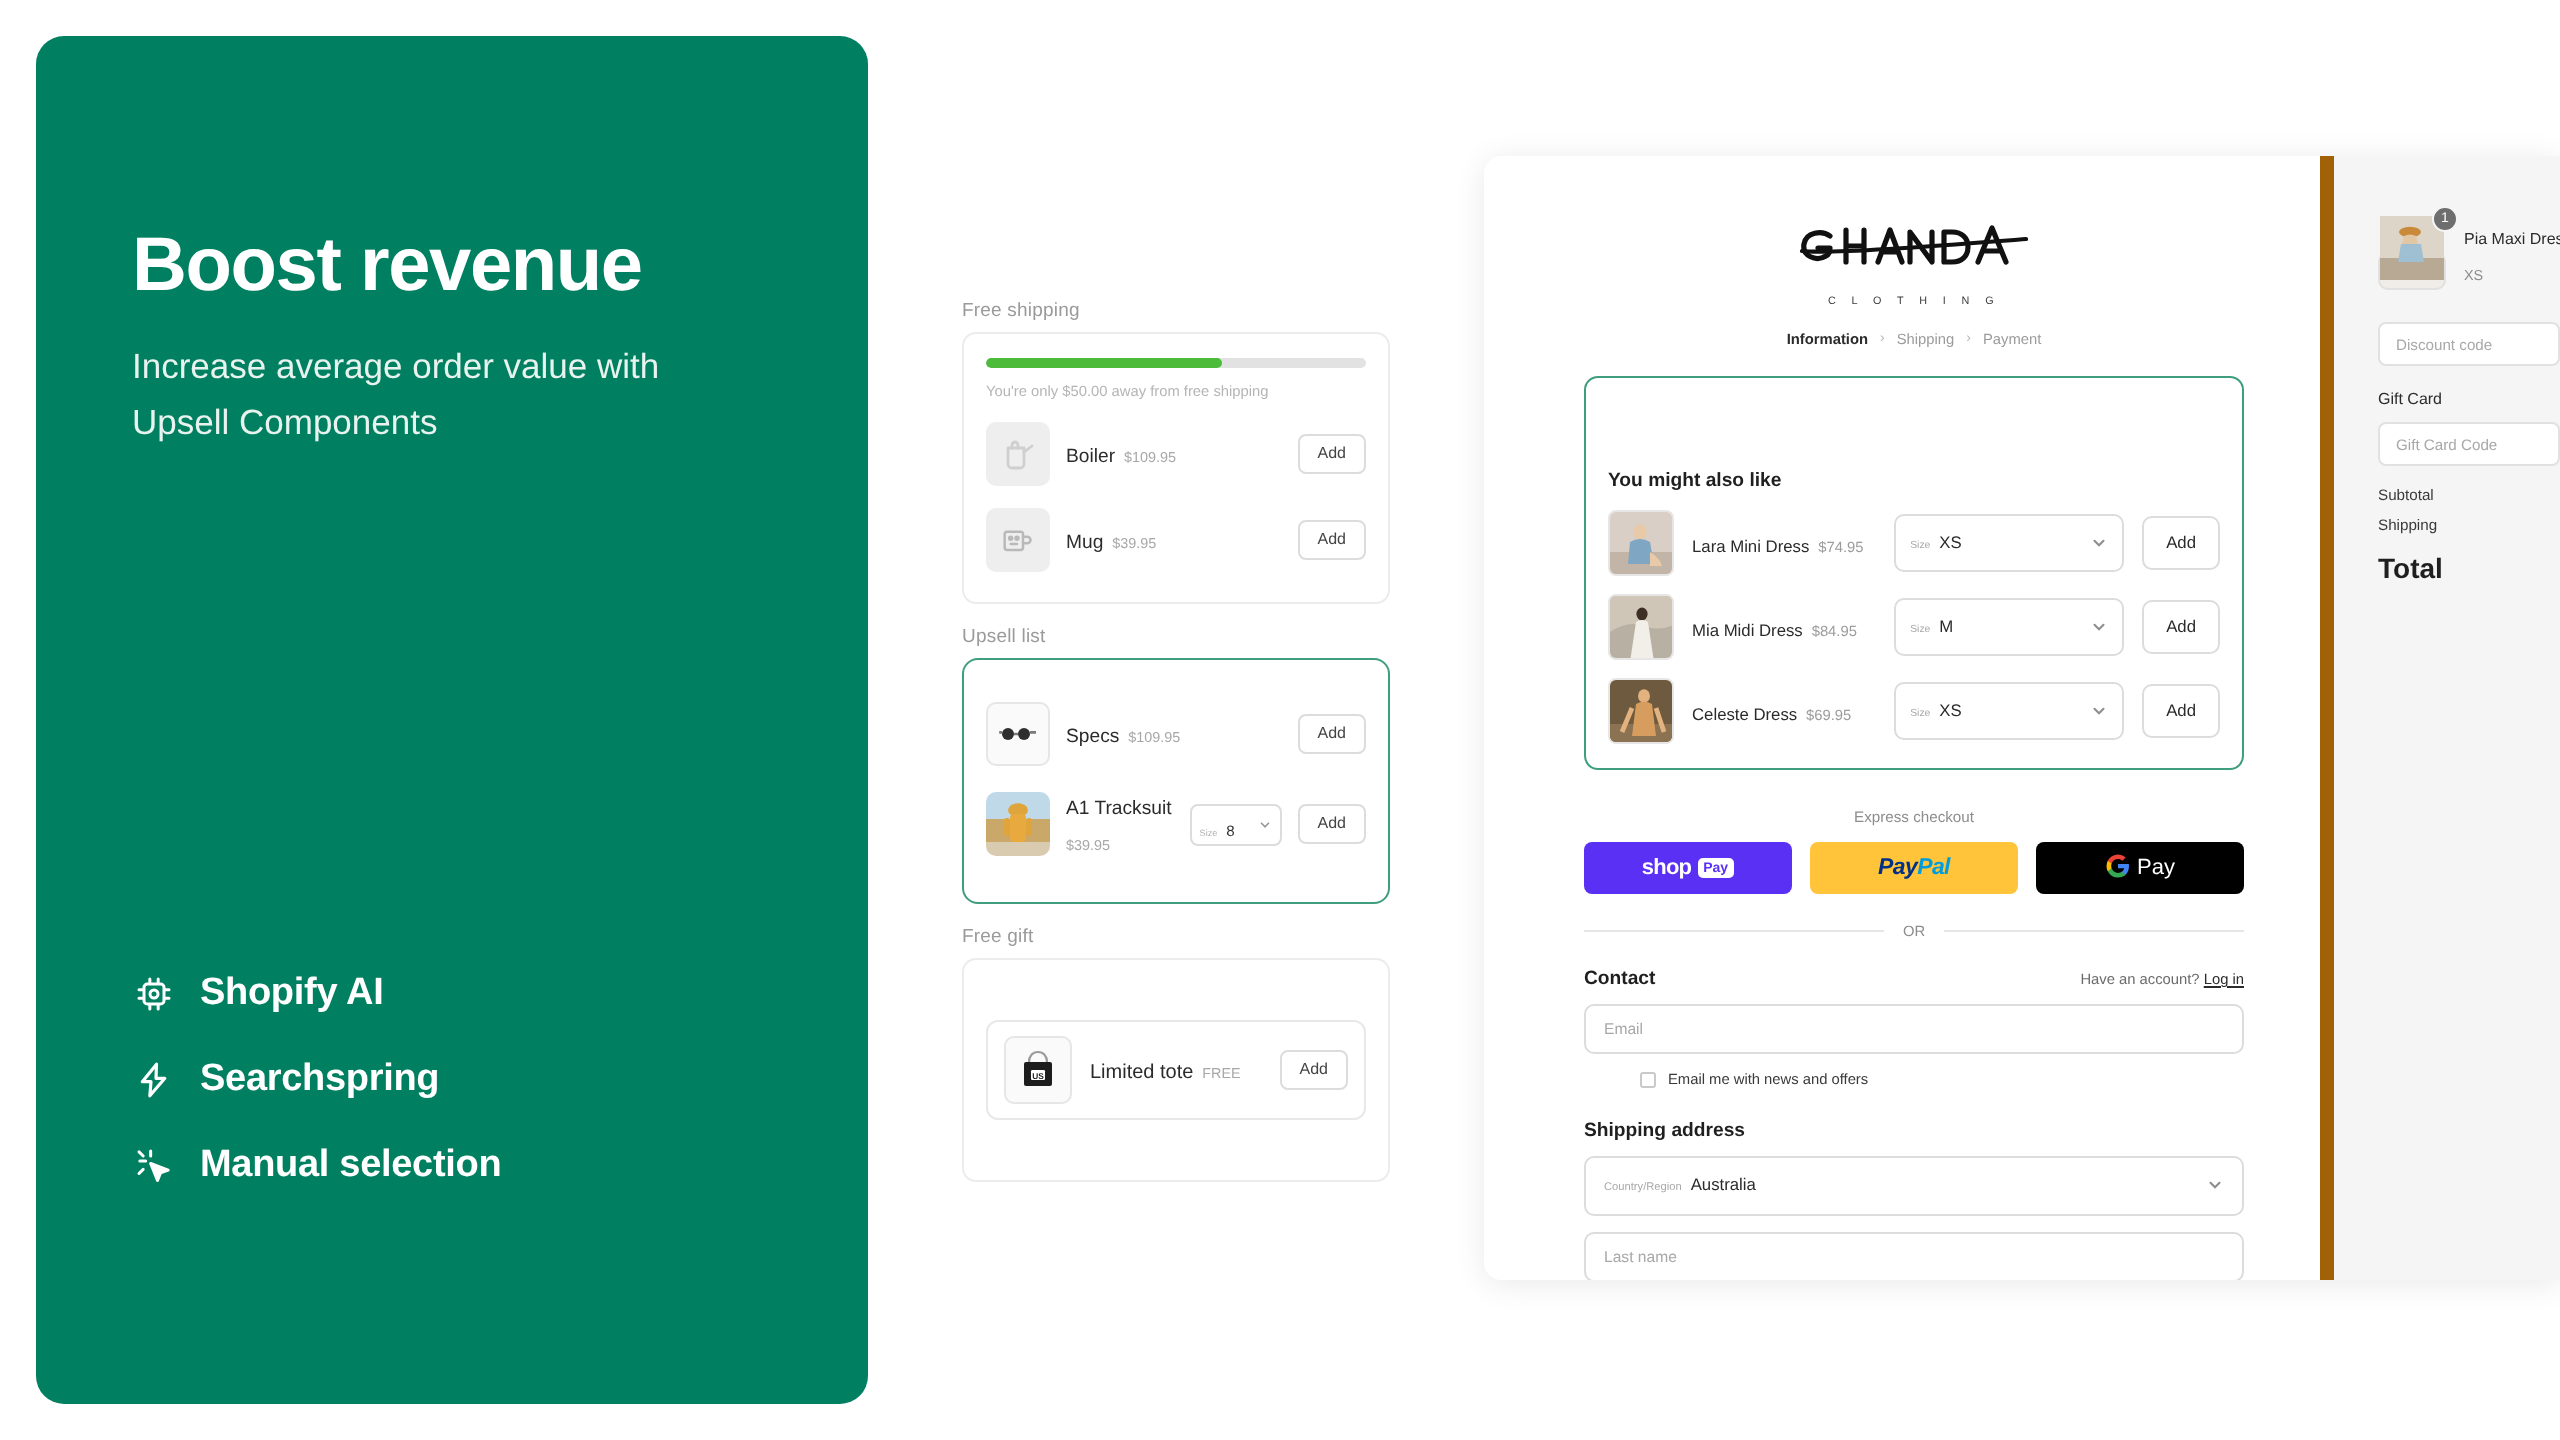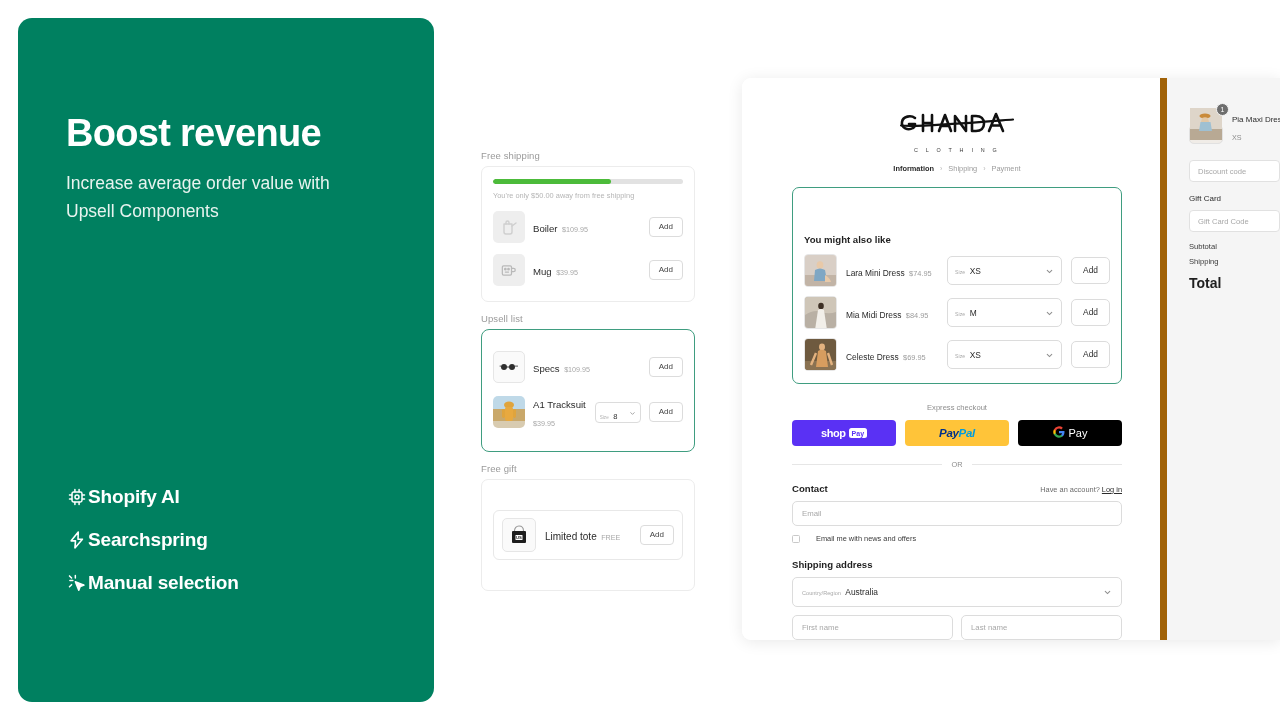--- a/index.html
+++ b/index.html
@@ -32,21 +32,21 @@
     font-size: 17.5px; font-weight: 400;
     line-height: 1.62;
     margin-top: 14px;
     max-width: 290px;
   }
   .hero-features {
     margin-top: auto;
     margin-bottom: 52px;
     display: flex; flex-direction: column; gap: 21px;
   }
-  .feature-row { display: flex; }
+  .feature-row { display: flex; gap: 12px; }
   .feature-ico { width: 22px; height: 22px; flex: 0 0 22px; display: flex; align-items: center; justify-content: center; color: #fff; }
   .feature-ico svg { display: block; }
   .feature-label {
     color: #ffffff; font-size: 19px; font-weight: bold;
     letter-spacing: -0.15px;
   }
 
   
   .components { position: absolute; left: 481px; top: 150px; width: 214px; }
   .comp-block { margin-bottom: 11px; }
@@ -219,21 +219,21 @@
   .sec-title { font-size:9.6px; font-weight:bold; color:#1f1f1f; }
   .sec-right { font-size:7.4px; color:#6b6b6b; }
   .sec-right a { color:#2b2b2b; text-decoration:underline; }
   .fld {
     width:100%; height:25px;
     border:1px solid #dcdcdc; border-radius:5px;
     background:#fff; display:flex; align-items:center;
     padding:0 9px;
   }
   .fld-ph { font-size:7.8px; color:#a8a8a8; }
-  .chk-row { display:flex; align-items:center; gap:16px; margin-top:8px; }
+  .chk-row { display:flex; align-items:center; gap:6px; margin-top:8px;margin-left:28px; }
   .chk-box { width:8px; height:8px; border:1px solid #c9c9c9; border-radius:1.5px; background:#fff; flex:0 0 8px; }
   .chk-lab { font-size:7.4px; color:#3a3a3a; }
   .sec-title2 { font-size:9.6px; font-weight:bold; color:#1f1f1f; margin-top:16px; margin-bottom:7px; }
   .fld-sel {
     width:100%; height:30px;
     border:1px solid #dcdcdc; border-radius:5px;
     background:#fff; position:relative; padding:3px 9px;
   }
   .fld-sel-lab { font-size:5.6px; color:#a9a9a9; line-height:1.3; }
   .fld-sel-val { font-size:8.4px; color:#2b2b2b; line-height:1.3; }
@@ -582,23 +582,20 @@
         <span class="fld-sel-lab">Country/Region</span>
         <span class="fld-sel-val">Australia</span>
         <span class="fld-sel-chev">
           <svg width="9" height="9" viewBox="0 0 12 12" fill="none" stroke="#8e8e8e" stroke-width="1.4" stroke-linecap="round">
               <path d="M3 4.5 6 7.5 9 4.5"></path>
             </svg>
         </span>
       </div>
       <div class="name-row">
         <div class="fld">
-          <span class="fld-ph">First name</span>
-        </div>
-        <div class="fld">
           <span class="fld-ph">Last name</span>
         </div>
       </div>
     </div>
 
     <aside class="ck-side">
       <div class="sum-item">
         <span class="sum-thumb-wrap">
           <span class="sum-thumb">
             <svg width="32" height="32" viewBox="0 0 32 32">

